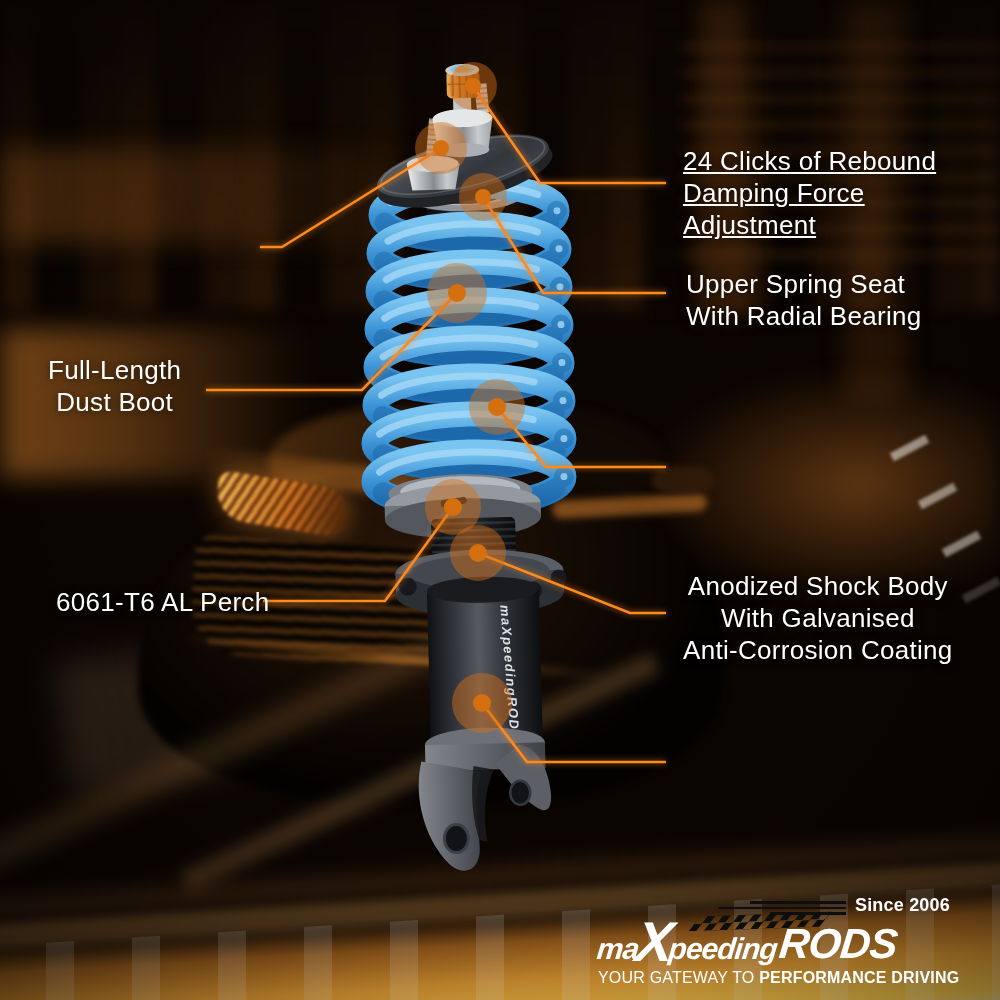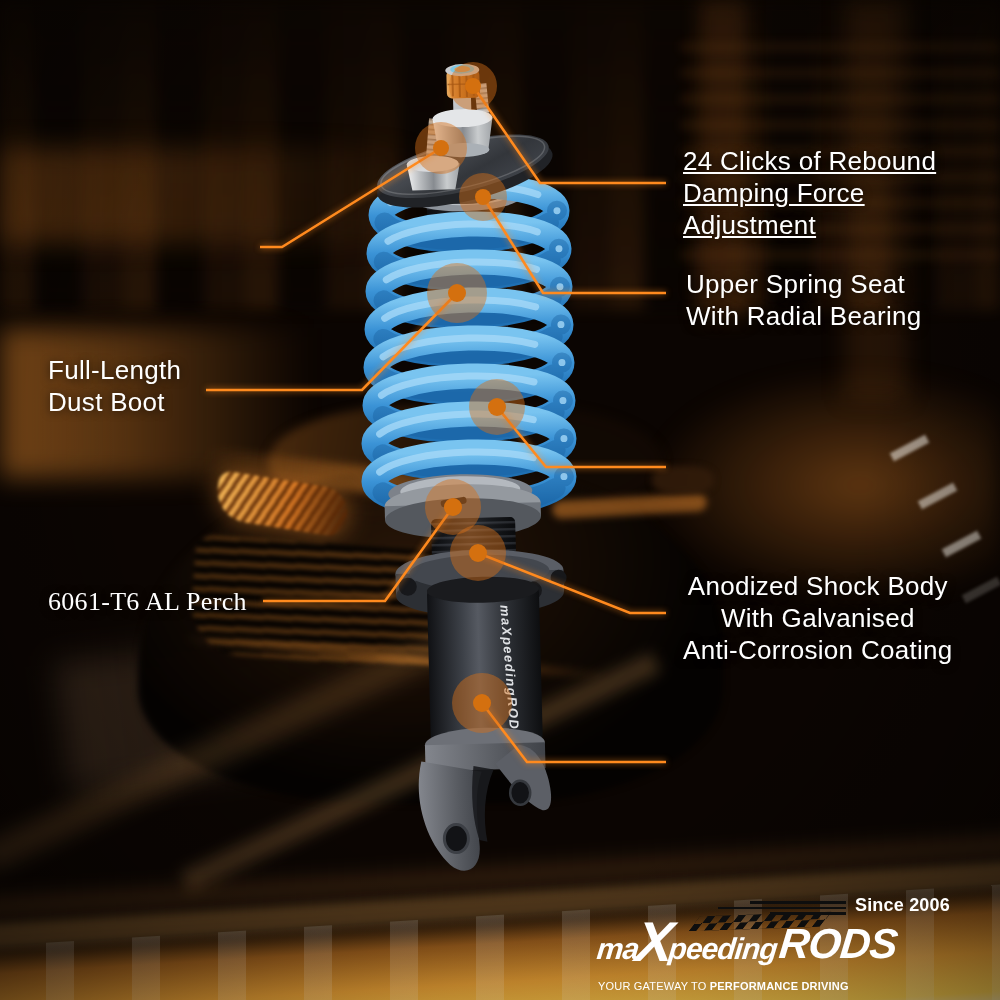--- a/index.html
+++ b/index.html
@@ -77,22 +77,22 @@
   svg.product, svg.anno{position:absolute;left:0;top:0;}
   .anno polyline{fill:none;stroke:#FF8A1E;stroke-width:2.6;
     filter:drop-shadow(0 0 3px rgba(255,138,30,.75));}
   .anno .halo{fill:rgba(214,111,24,.46);}
   .anno .core{fill:#D4700F;}
 
   
   .callout{position:absolute;color:#fff;font-size:26px;line-height:32px;font-weight:500;
     letter-spacing:.3px;white-space:pre-line;text-shadow:0 1px 8px rgba(0,0,0,.65);}
   .c1{left:48px;top:192px;}  .c2{left:683px;top:145px;text-decoration:underline;}
-  .c3{left:669px;top:268px;margin-left:17px;} .c4{left:48px;top:354px;}
-  .c5{left:683px;top:420px;} .c6{left:48px;top:586px;font-family:Liberation Serif, serif;}
+  .c3{left:669px;top:268px;margin-left:17px;} .c4{left:48px;top:354px;text-align:center;}
+  .c5{left:683px;top:420px;} .c6{left:56px;top:586px;}
   .c7{left:683px;top:570px;text-align:center;} .c8{left:683px;top:733px;}
 
   
   .logo{position:absolute;left:598px;top:894px;width:352px;color:#ffffff;z-index:6;}
   .logo-top{position:relative;height:24px;}
   .speed-lines{position:absolute;right:104px;top:7px;width:130px;display:flex;
     flex-direction:column;align-items:flex-end;gap:3px;}
   .speed-lines i{display:block;height:2.6px;background:#0e0e0e;}
   .speed-lines i:nth-child(1){width:96px;}
   .speed-lines i:nth-child(2){width:128px;}
@@ -100,21 +100,21 @@
   .since{position:absolute;right:0;top:1px;font-size:18px;font-weight:600;letter-spacing:.2px;}
   .logo-main{position:relative;display:flex;align-items:flex-end;height:46px;
     font-style:italic;font-weight:800;transform:skewX(-6deg);letter-spacing:-1px;}
   .logo-main .ma{font-size:30px;line-height:1;}
   .logo-main .x{font-size:56px;line-height:.78;margin:0 -3px;}
   .logo-main .peeding{font-size:30px;line-height:1;}
   .logo-main .rods{font-size:42px;line-height:.92;margin-left:2px;}
   .checkers{position:absolute;left:96px;top:-4px;width:128px;height:15px;
     background:repeating-conic-gradient(#0e0e0e 0% 25%, rgba(0,0,0,0) 25% 50%) 0 0/15px 15px;
     transform:skewX(-35deg) rotate(-2deg);}
-  .logo-tagline{margin-top:16px;font-size:11px;letter-spacing:.2px;white-space:nowrap;}
+  .logo-tagline{margin-top:5px;font-size:16px;letter-spacing:.2px;white-space:nowrap;}
   .logo-tagline .t-reg{font-weight:500;}
   .logo-tagline .t-bold{font-weight:800;}
 </style>
 </head>
 <body>
 
 <div class="stage">
 
   <div class="bg-layer city-top"></div>
   <div class="bg-layer slats-right"></div>

